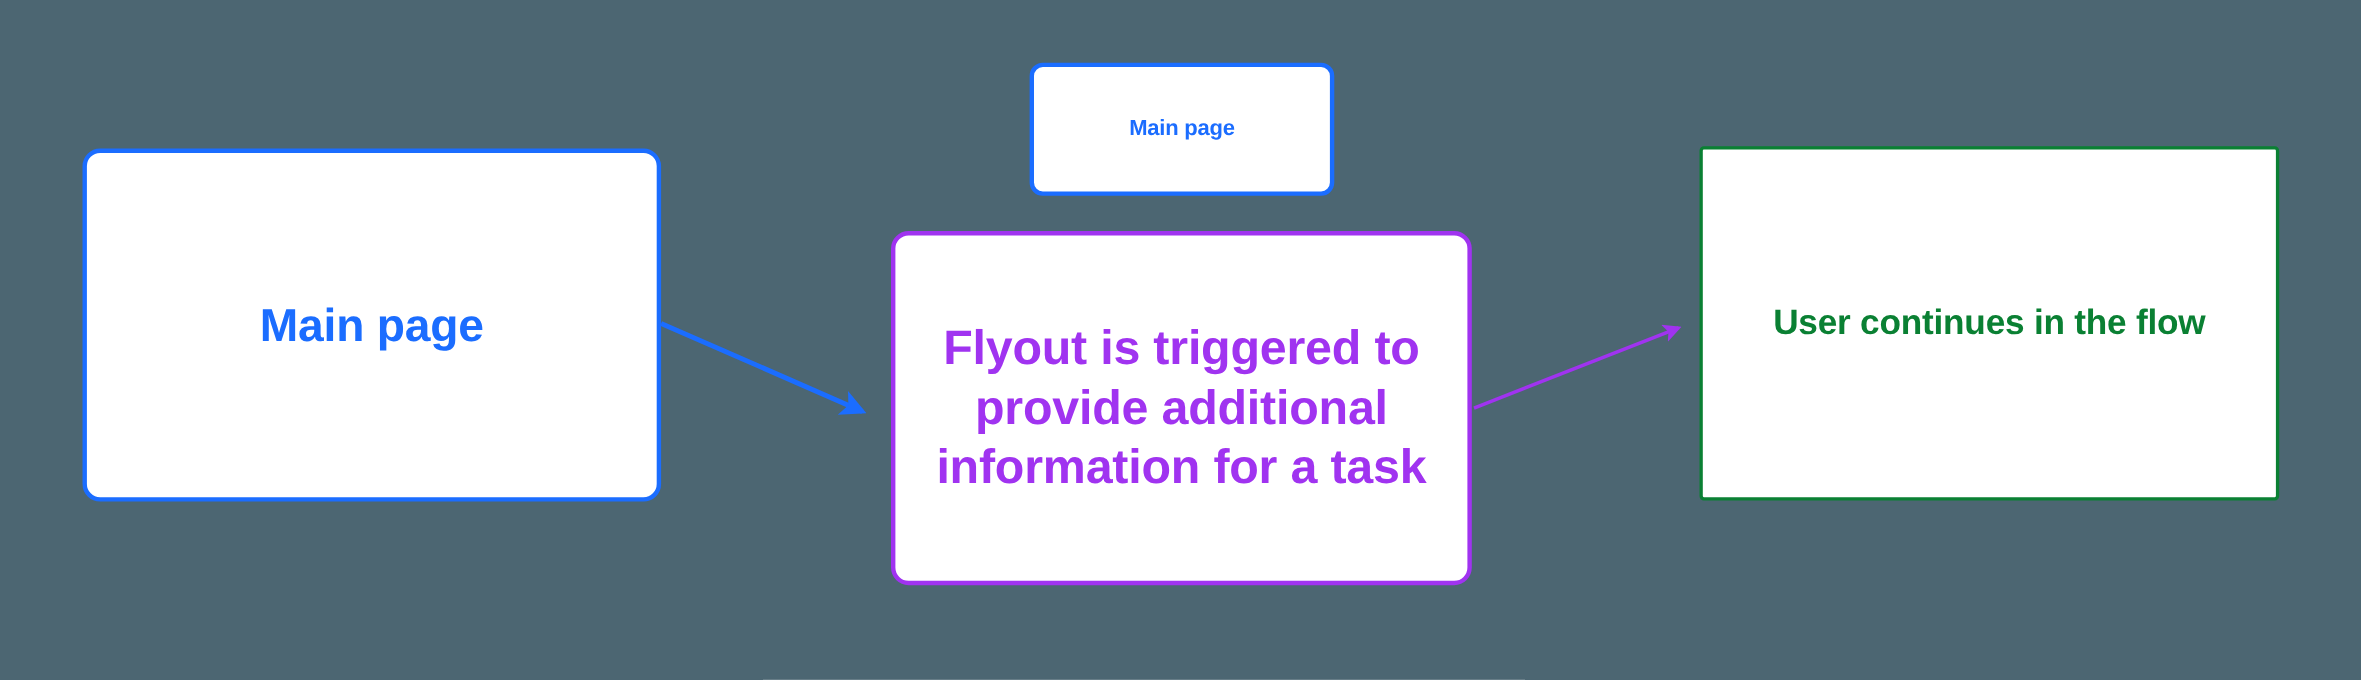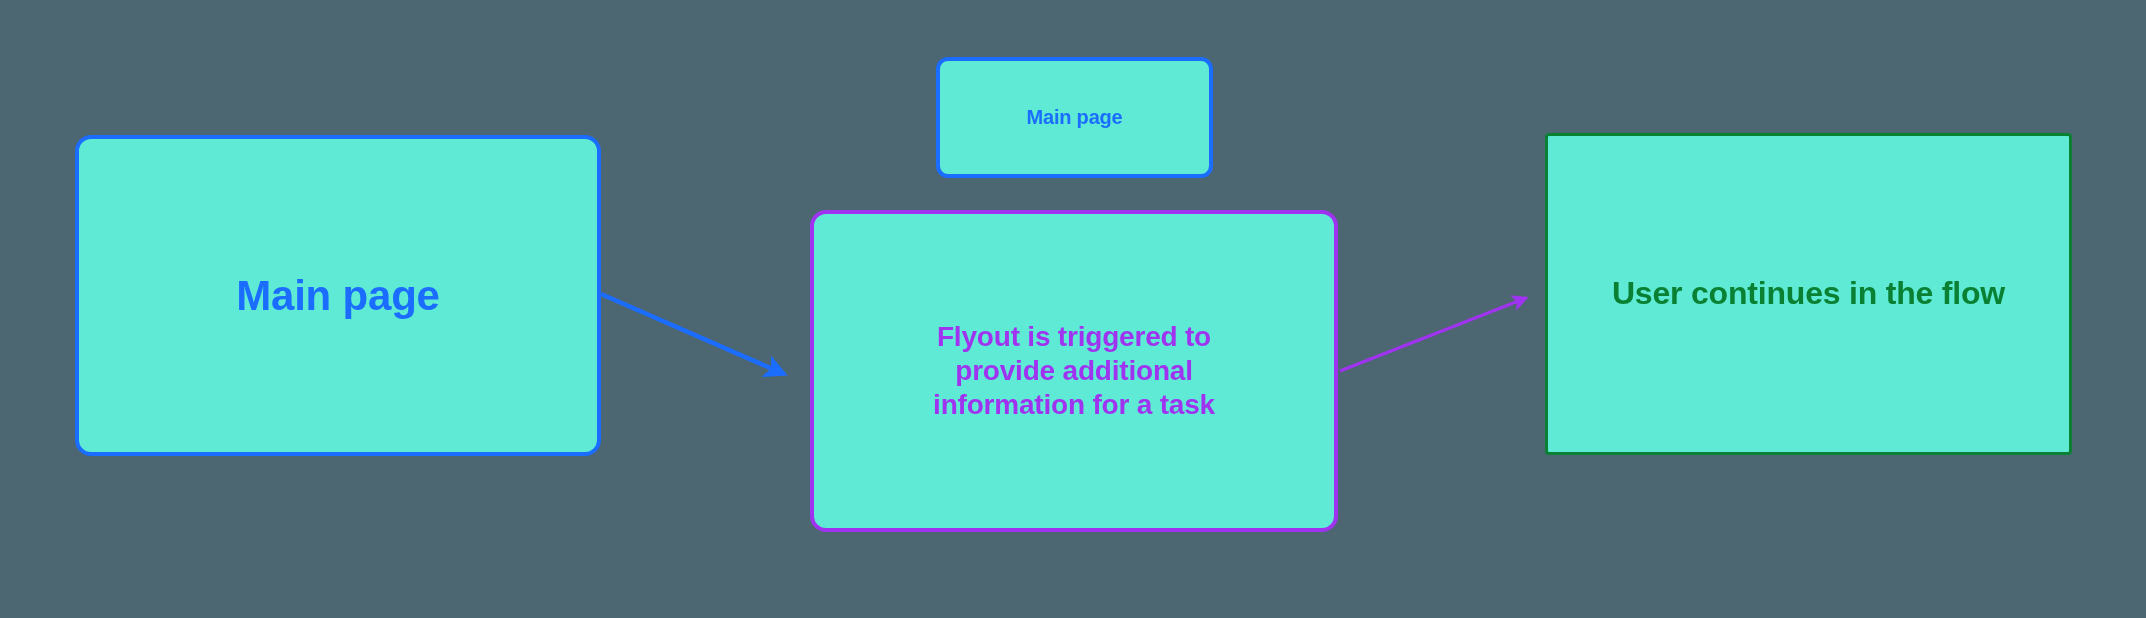--- a/index.html
+++ b/index.html
@@ -21,21 +21,21 @@
     position: absolute;
     left: 0;
     top: 0;
     width: 2146px;
     height: 618px;
     pointer-events: none;
   }
   .node {
     position: absolute;
     box-sizing: border-box;
-    background: #5eead4;
+    background: #ffffff;
     display: flex;
     align-items: center;
     justify-content: center;
     text-align: center;
     border-style: solid;
     border-radius: 14px;
   }
   .node-label {
     font-weight: bold;
     line-height: 1.18;
@@ -78,21 +78,21 @@
     left: 810px;
     top: 210px;
     width: 528px;
     height: 322px;
     border-width: 4px;
     border-color: #A033F0;
     border-radius: 16px;
   }
   #node-flyout .node-label {
     color: #A033F0;
-    font-size: 28px;
+    font-size: 44px;
     line-height: 1.22;
     padding: 0 14px;
   }
 
   
   #node-user-continues {
     left: 1545px;
     top: 133px;
     width: 527px;
     height: 322px;

